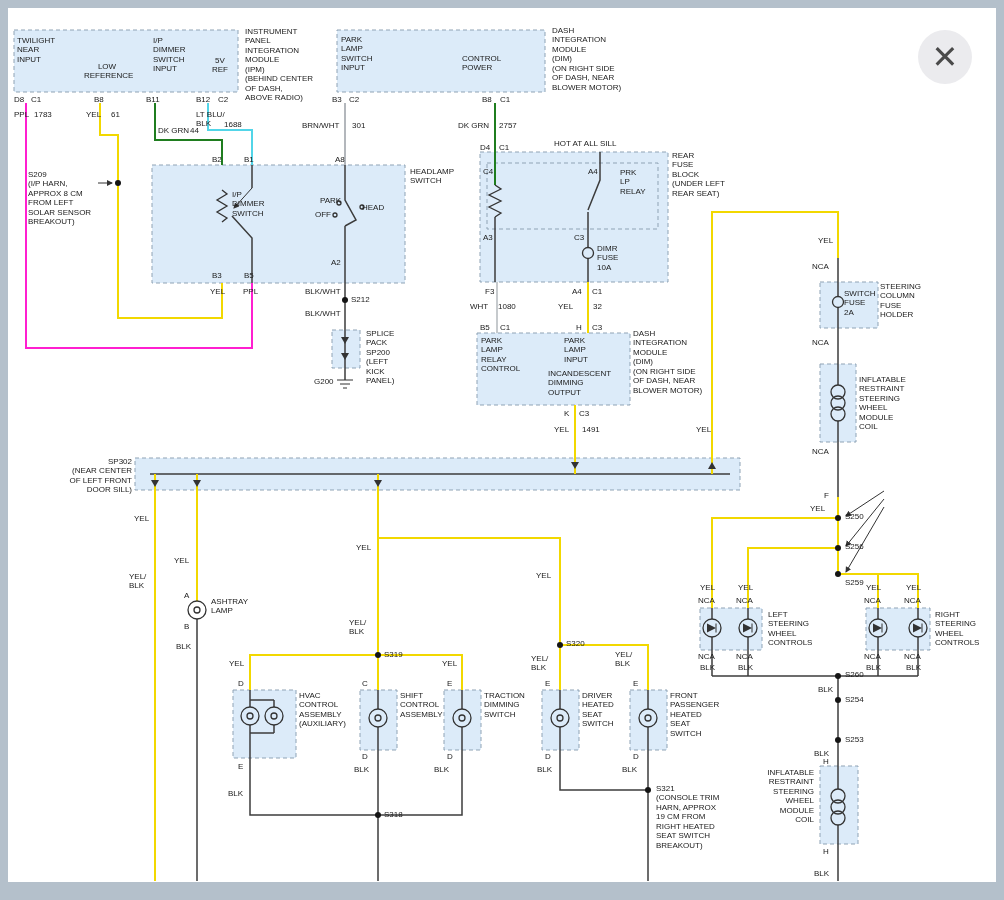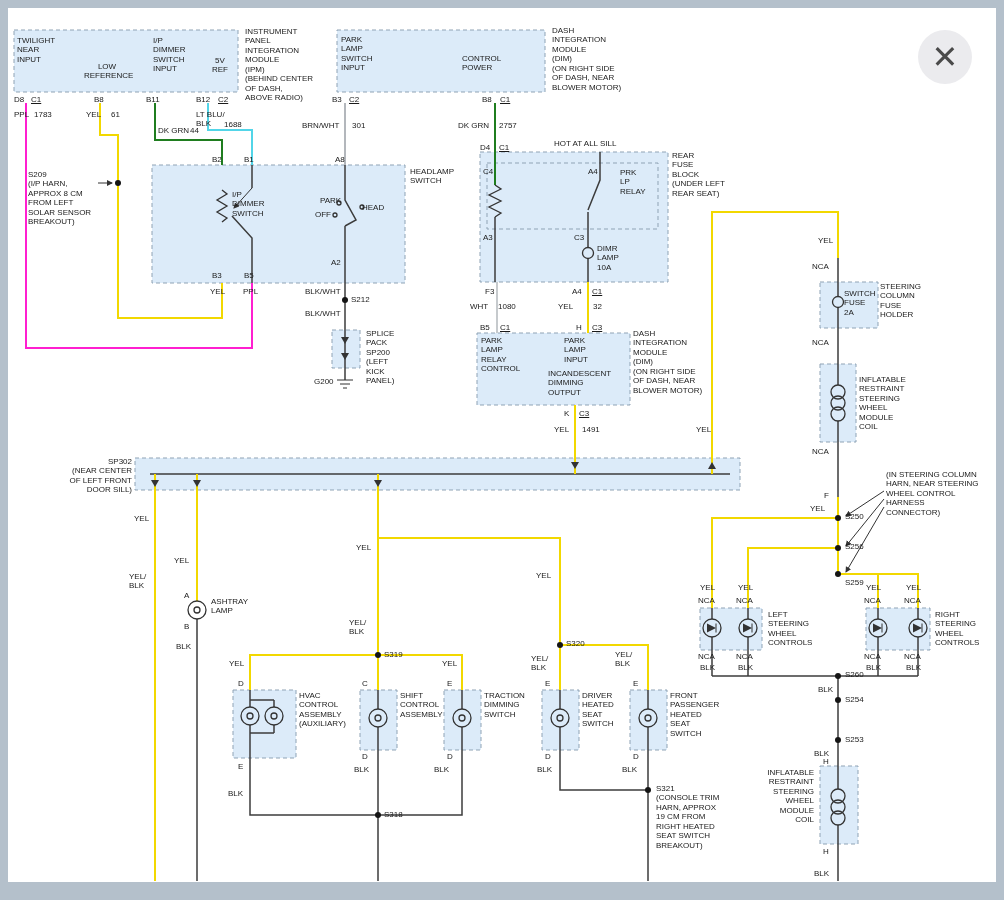--- a/index.html
+++ b/index.html
@@ -3,21 +3,21 @@
 <meta charset="utf-8">
 <style>
   html,body{margin:0;padding:0}
   #app{position:relative;width:1004px;height:900px;background:var(--c-frame,#b4c0cb);overflow:hidden;
        font-family:"Liberation Sans",sans-serif}
   #canvas{position:absolute;left:8px;top:8px;width:988px;height:874px;background:var(--c-canvas,#fff)}
   svg{position:absolute;left:0;top:0}
   .L{position:absolute;font-size:8px;line-height:1.18;color:#1a1a1a;white-space:pre-line;z-index:5}
   .c{text-align:center}
   .r{text-align:right}
-  .u{text-decoration:underline}
+  .u{}
   .mod{fill:var(--c-boxfill,#dcebf9);stroke:var(--c-boxstroke,#8fa3b5);stroke-width:1;stroke-dasharray:4 3}
   .wy{stroke:var(--c-yellow,#f2d800);stroke-width:2;fill:none}
   .wp{stroke:var(--c-purple,#ff1fd0);stroke-width:2;fill:none}
   .wg{stroke:var(--c-green,#1f7d1f);stroke-width:2;fill:none}
   .wc{stroke:var(--c-ltblue,#52d5e8);stroke-width:2;fill:none}
   .wb{stroke:var(--c-gray1,#b3b7bc);stroke-width:2;fill:none}
   .ww{stroke:var(--c-gray2,#c6cacd);stroke-width:2;fill:none}
   .wk{stroke:var(--c-black,#3c3c3c);stroke-width:1.5;fill:none}
   .sym{stroke:#333;stroke-width:1.3;fill:none}
   .dot{fill:#151515}
@@ -293,21 +293,21 @@
 (UNDER LEFT
 REAR SEAT)</div>
   <div class="L" style="left:620px;top:168px">PRK
 LP
 RELAY</div>
   <div class="L" style="left:483px;top:167px">C4</div>
   <div class="L" style="left:588px;top:167px">A4</div>
   <div class="L" style="left:483px;top:233px">A3</div>
   <div class="L" style="left:574px;top:233px">C3</div>
   <div class="L" style="left:597px;top:244px">DIMR
-LAMP
+FUSE
 10A</div>
   <div class="L" style="left:485px;top:287px">F3</div>
   <div class="L" style="left:572px;top:287px">A4</div>
   <div class="L u" style="left:592px;top:287px">C1</div>
   <div class="L" style="left:470px;top:302px">WHT</div>
   <div class="L" style="left:498px;top:302px">1080</div>
   <div class="L" style="left:558px;top:302px">YEL</div>
   <div class="L" style="left:593px;top:302px">32</div>
 
   <div class="L" style="left:480px;top:323px">B5</div>
@@ -352,25 +352,20 @@
 FUSE
 2A</div>
   <div class="L" style="left:812px;top:338px">NCA</div>
   <div class="L" style="left:859px;top:375px">INFLATABLE
 RESTRAINT
 STEERING
 WHEEL
 MODULE
 COIL</div>
   <div class="L" style="left:812px;top:447px">NCA</div>
-  <div class="L" style="left:886px;top:470px">(IN STEERING COLUMN
-HARN, NEAR STEERING
-WHEEL CONTROL
-HARNESS
-CONNECTOR)</div>
   <div class="L" style="left:824px;top:491px">F</div>
   <div class="L" style="left:810px;top:504px">YEL</div>
   <div class="L" style="left:845px;top:512px">S250</div>
   <div class="L" style="left:845px;top:542px">S256</div>
   <div class="L" style="left:845px;top:578px">S259</div>
   <div class="L" style="left:700px;top:583px">YEL</div>
   <div class="L" style="left:738px;top:583px">YEL</div>
   <div class="L" style="left:866px;top:583px">YEL</div>
   <div class="L" style="left:906px;top:583px">YEL</div>
   <div class="L" style="left:698px;top:596px">NCA</div>

